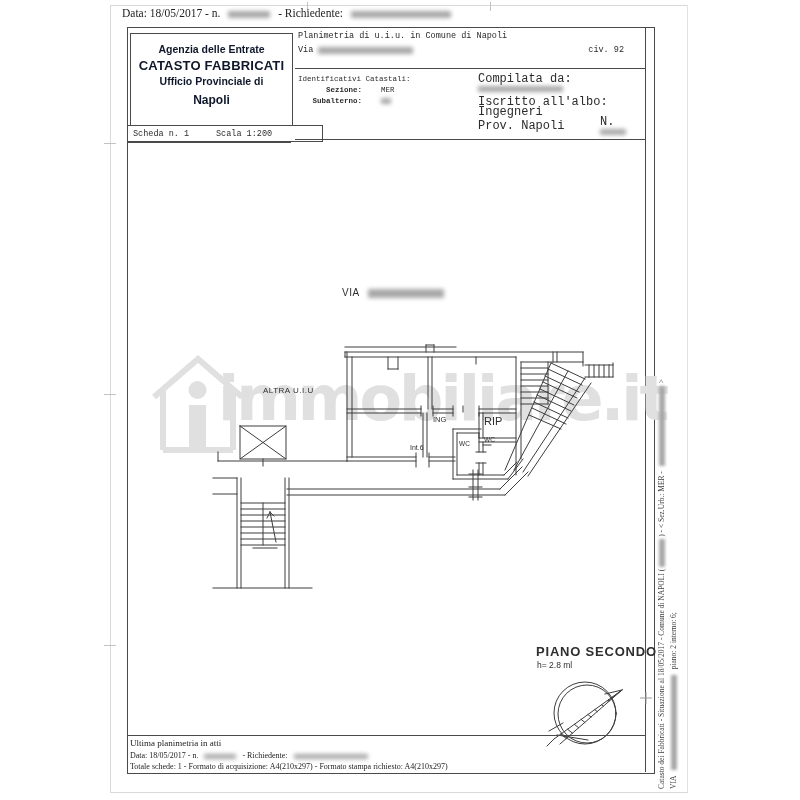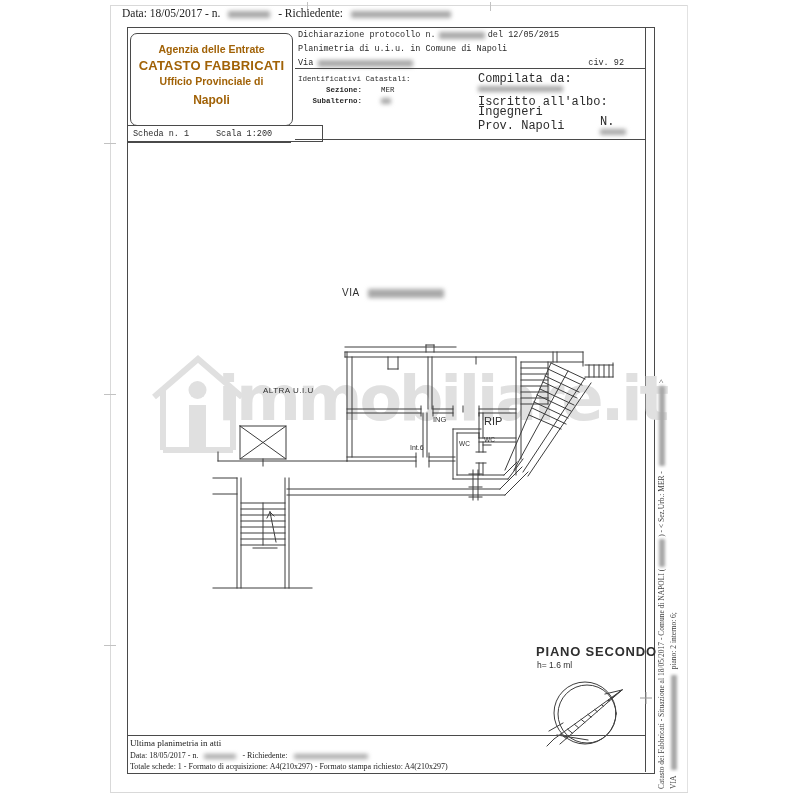--- a/index.html
+++ b/index.html
@@ -1,21 +1,21 @@
 <!DOCTYPE html>
 <html><head>
 <meta charset="utf-8">
 <style>
   html,body{margin:0;padding:0;background:#fff;}
   .page{position:relative;width:800px;height:800px;background:#ffffff;overflow:hidden;
         font-family:"Liberation Serif","DejaVu Serif",serif;}
   .abs{position:absolute;}
   .mono{font-family:"Liberation Mono","DejaVu Sans Mono",monospace;color:#2b2b2b;}
   .serif{font-family:"Liberation Serif","DejaVu Serif",serif;color:#222;}
-  .sans{font-family:"Liberation Sans","DejaVu Sans",sans-serif;color:#a16207;border-radius:7px;}
+  .sans{font-family:"Liberation Sans","DejaVu Sans",sans-serif;color:#0f172a;}
   .hline{position:absolute;border-top:1px solid #4a4a4a;height:0;}
   .vline{position:absolute;border-left:1px solid #4a4a4a;width:0;}
   .scanline{border-color:#d9d9d9;}
   .tick{position:absolute;background:#c2c2c2;}
   .redact{display:inline-block;background:#a8a8a8;filter:blur(2px);border-radius:1px;
           vertical-align:middle;height:7px;}
   .frame{position:absolute;border:1px solid #4a4a4a;}
   .agency{position:absolute;left:130px;top:33px;width:161px;height:91px;border:1px solid #4a4a4a;
           text-align:center;}
   .ag1{margin-top:9px;font-size:10.5px;font-weight:bold;}
@@ -71,25 +71,20 @@
     <div class="ag3">Ufficio Provinciale di</div>
     <div class="ag4">Napoli</div>
   </div>
 
   <div class="scheda mono">
     <span class="abs" style="left:5px;top:3px;">Scheda n. 1</span>
     <span class="abs" style="left:88px;top:3px;">Scala 1:200</span>
   </div>
 
   <div class="decl mono">
-    <div class="declrow">
-      <span>Dichiarazione protocollo n.</span>
-      <span class="redact" style="width:46px;margin:0 3px;"></span>
-      <span>del  12/05/2015</span>
-    </div>
     <div class="declrow" style="margin-top:1px;">
       <span>Planimetria di u.i.u. in Comune di Napoli</span>
     </div>
     <div class="declrow" style="margin-top:1px;">
       <span>Via</span>
       <span class="redact" style="width:95px;margin:0 5px;"></span>
       <span style="margin-left:auto;margin-right:18px;">civ. 92</span>
     </div>
   </div>
   <div class="hline" style="left:295px;top:68px;width:350px;"></div>
@@ -196,21 +191,21 @@
     <span>VIA</span>
     <span class="redact" style="width:76px;height:9px;margin-left:6px;"></span>
   </div>
   <div class="planlabel" style="left:263px;top:386px;font-size:8px;letter-spacing:0.5px;">ALTRA U.I.U</div>
   <div class="planlabel" style="left:433px;top:415px;font-size:7.5px;">ING</div>
   <div class="planlabel" style="left:484px;top:415px;font-size:11px;">RIP</div>
   <div class="planlabel" style="left:459px;top:440px;font-size:6.5px;">WC</div>
   <div class="planlabel" style="left:484px;top:436px;font-size:6.5px;">WC</div>
   <div class="planlabel" style="left:410px;top:444px;font-size:7px;">Int.6</div>
   <div class="planlabel" style="left:536px;top:644px;font-size:13px;font-weight:bold;letter-spacing:0.8px;">PIANO SECONDO</div>
-  <div class="planlabel" style="left:537px;top:660px;font-size:8.5px;">h= 1.6 ml</div>
+  <div class="planlabel" style="left:537px;top:660px;font-size:8.5px;">h= 2.8 ml</div>
 
   <div class="hline" style="left:127px;top:735px;width:518px;"></div>
 
   <div class="abs footer serif" style="left:130px;top:738px;font-size:9px;">Ultima planimetria in atti</div>
   <div class="abs footer serif" style="left:130px;top:751px;font-size:8px;white-space:nowrap;">
     <span>Data: 18/05/2017 - n.</span>
     <span class="redact" style="width:32px;height:5px;margin:0 4px;"></span>
     <span>- Richiedente:</span>
     <span class="redact" style="width:74px;height:5px;margin:0 4px;"></span>
   </div>

